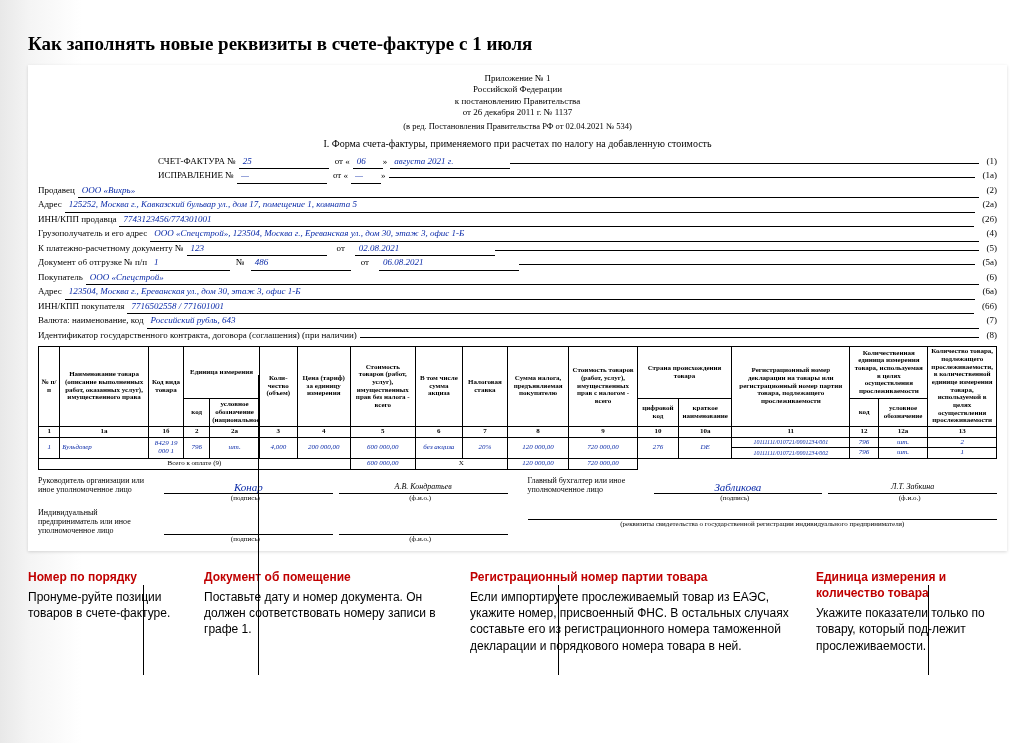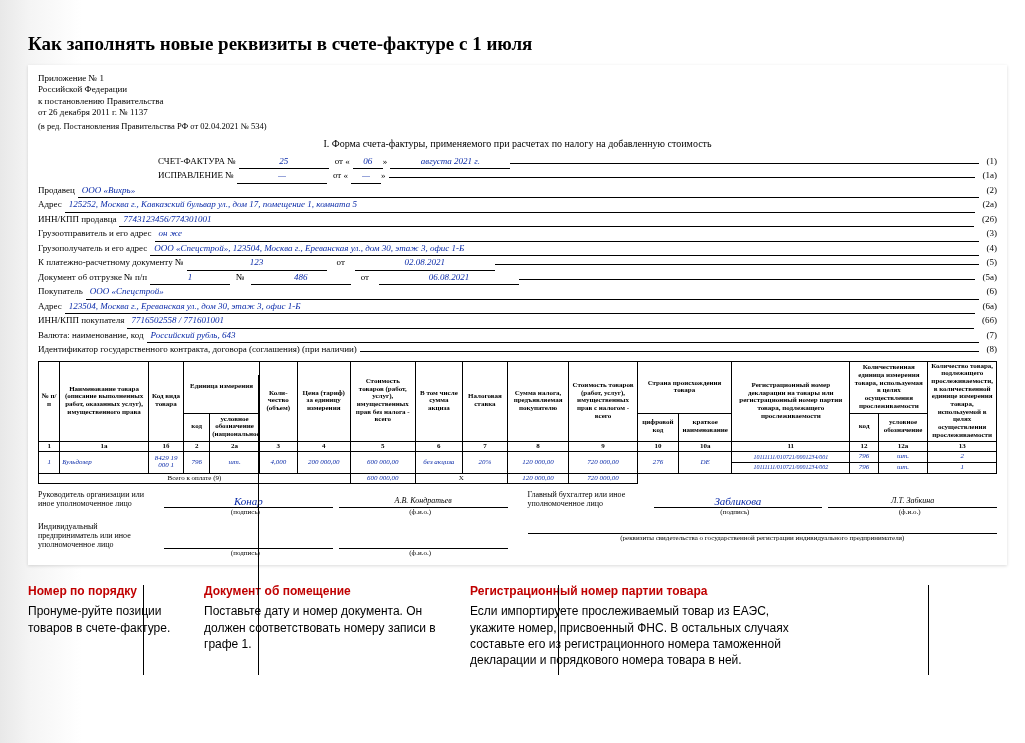--- a/index.html
+++ b/index.html
@@ -20,21 +20,21 @@
   .sheet {
     background: #fff;
     margin: 0 18px 0 28px;
     padding: 8px 10px 8px 10px;
     box-shadow: 0 1px 3px rgba(0,0,0,0.15);
     font-family: 'Times New Roman', serif;
     font-size: 9px;
     position: relative;
   }
   .top-right {
-    text-align: left;
+    text-align: center;
     font-size: 9px;
     line-height: 1.25;
   }
   .top-right .amend { margin-top: 3px; font-size: 8.5px; }
   .form-title {
     text-align: center;
     font-size: 10px;
     margin: 6px 0 6px 0;
   }
   .hdr-block {
@@ -46,21 +46,20 @@
     align-items: baseline;
     white-space: nowrap;
   }
   .hdr-row .lbl { padding-right: 3px; }
   .hdr-row .val {
     color: #0a2aa8;
     font-style: italic;
     border-bottom: 1px solid #000;
     padding: 0 4px;
     min-width: 20px;
-    text-align: center;
   }
   .hdr-row .val.wide { flex: 1; text-align: left; }
   .hdr-row .line { flex: 1; border-bottom: 1px solid #000; }
   .hdr-row .code { margin-left: 8px; }
   .invoice-top { margin-left: 120px; }
   .tbl {
     width: 100%;
     border-collapse: collapse;
     font-size: 7px;
     margin-top: 4px;
@@ -168,25 +167,20 @@
     </div>
     <div class="hdr-row">
       <span class="lbl">Адрес</span>
       <span class="val wide">125252, Москва г., Кавказский бульвар ул., дом 17, помещение 1, комната 5</span>
       <span class="code">(2а)</span>
     </div>
     <div class="hdr-row">
       <span class="lbl">ИНН/КПП продавца</span>
       <span class="val wide">7743123456/774301001</span>
       <span class="code">(2б)</span>
-    </div>
-    <div class="hdr-row">
-      <span class="lbl">Грузоотправитель и его адрес</span>
-      <span class="val wide">он же</span>
-      <span class="code">(3)</span>
     </div>
     <div class="hdr-row">
       <span class="lbl">Грузополучатель и его адрес</span>
       <span class="val wide">ООО «Спецстрой», 123504, Москва г., Ереванская ул., дом 30, этаж 3, офис 1-Б</span>
       <span class="code">(4)</span>
     </div>
     <div class="hdr-row">
       <span class="lbl">К платежно-расчетному документу №</span>
       <span class="val" style="min-width:140px">123</span>
       <span class="lbl" style="padding:0 10px">от</span>
@@ -398,13 +392,17 @@
     <div>Пронуме-руйте позиции товаров в счете-фактуре.</div>
   </div>
   <div class="hint h2">
     <div class="hint-title">Документ об помещение</div>
     <div>Поставьте дату и номер документа. Он должен соответствовать номеру записи в графе 1.</div>
   </div>
   <div class="hint h3">
     <div class="hint-title">Регистрационный номер партии товара</div>
     <div>Если импортируете прослеживаемый товар из ЕАЭС, укажите номер, присвоенный ФНС. В остальных случаях составьте его из регистрационного номера таможенной декларации и порядкового номера товара в ней.</div>
   </div>
+  <div class="hint h4">
+    <div class="hint-title">Единица измерения и количество товара</div>
+    <div>Укажите показатели только по товару, который под-лежит прослеживаемости.</div>
+  </div>
 </div>
 
 </body></html>

